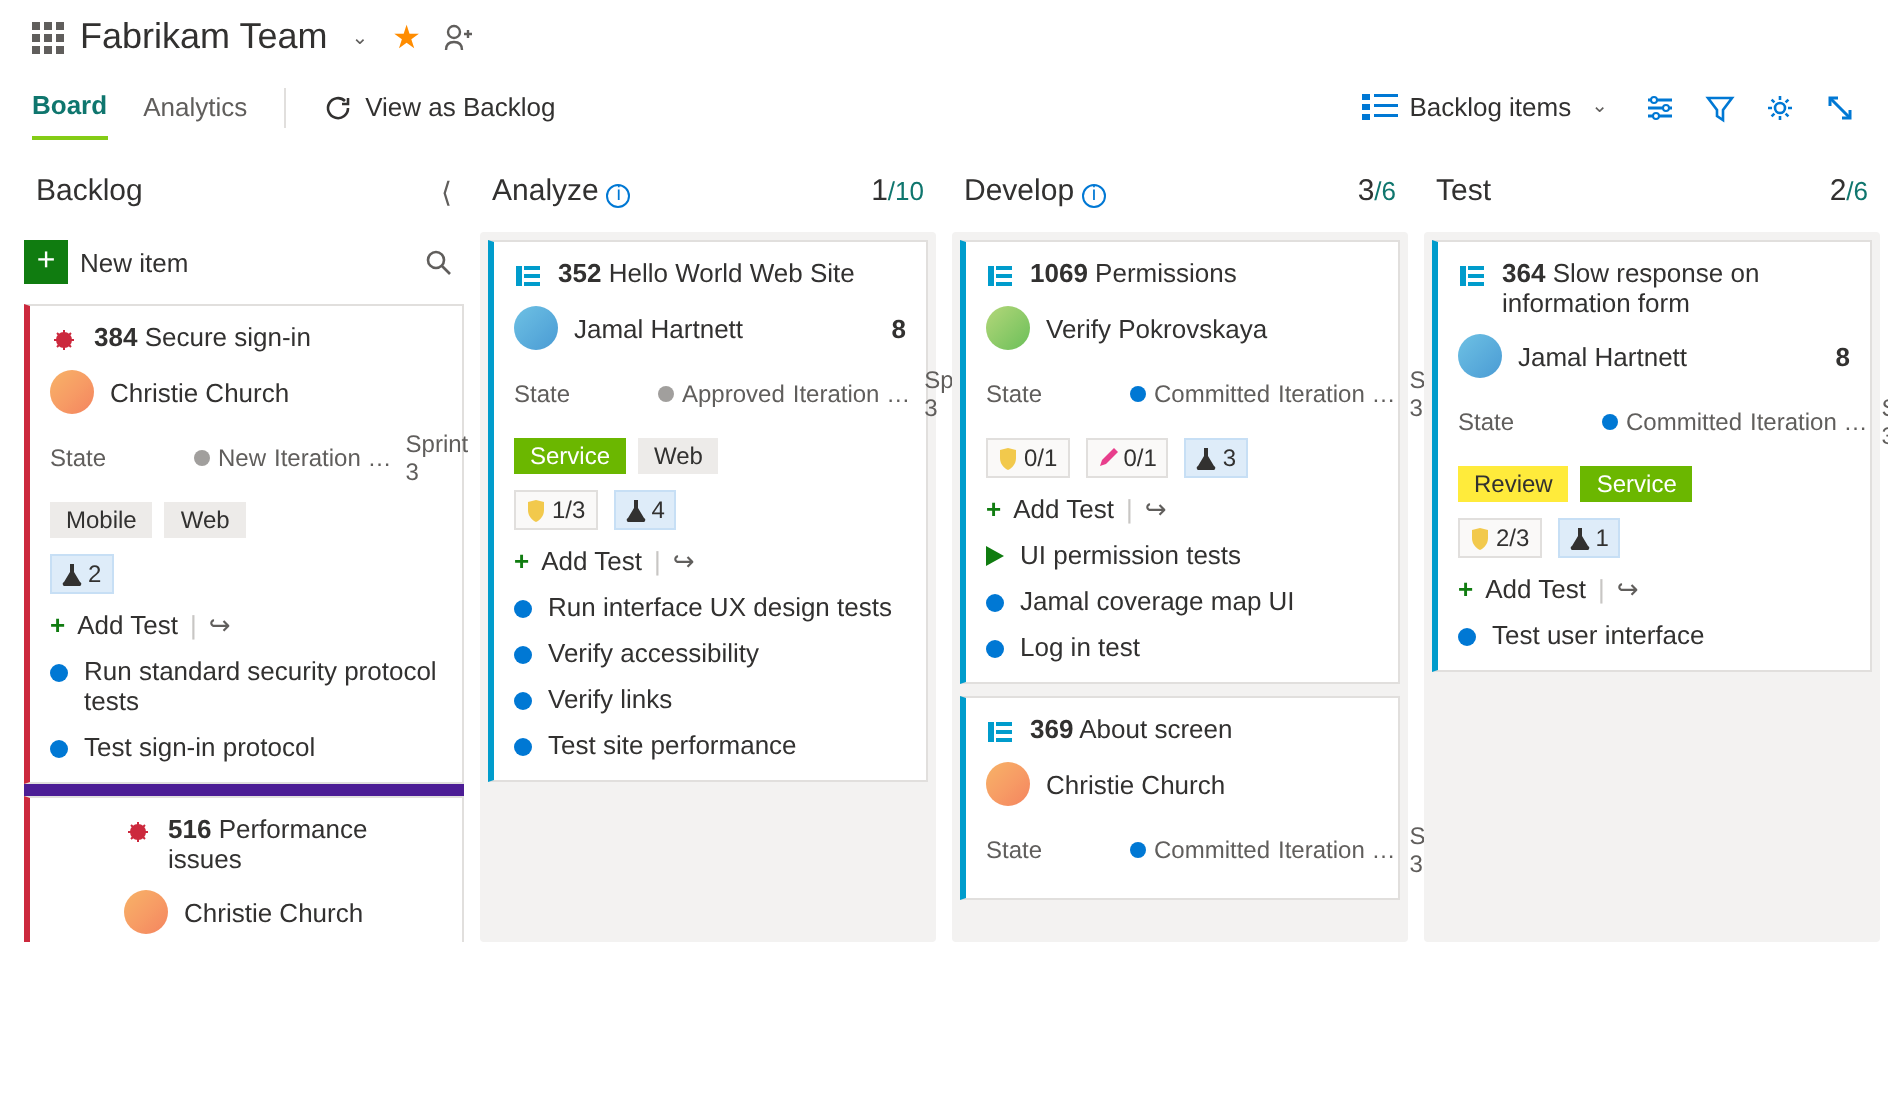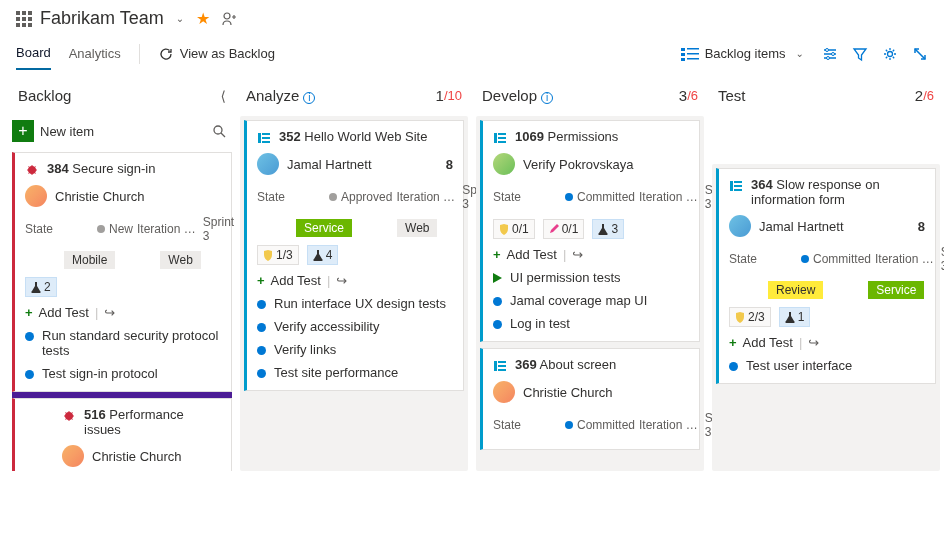--- a/index.html
+++ b/index.html
@@ -5,38 +5,38 @@
 * { box-sizing: border-box; margin: 0; padding: 0; }
 body { font-family: "Segoe UI", Arial, sans-serif; font-size: 13px; color: #323130; background: #fff; width: 944px; height: 556px; overflow: hidden; }
 .top-bar { display: flex; align-items: center; padding: 8px 16px; gap: 8px; }
 .grid-icon { width: 16px; height: 16px; display: inline-flex; }
 .team-name { font-size: 18px; font-weight: 400; }
 .chev-down { font-size: 10px; color: #605e5c; padding: 0 4px; }
 .star { color: #ff8c00; font-size: 16px; }
 .people-icon { font-size: 14px; color: #605e5c; margin-left: 4px;}
 .tabs-row { display: flex; align-items: center; padding: 0 16px; border-bottom: 1px solid #fff; gap: 18px; }
 .tab { padding: 8px 0; color: #605e5c; cursor: pointer; }
-.tab.active { color: #0f172a; border-bottom: 2px solid #0369a1; font-weight:400;}
+.tab.active { color: #0f766e; border-bottom: 2px solid #84cc16; font-weight:700;}
 .divider { width:1px; height:20px; background:#e1dfdd;}
 .view-as { display:flex; align-items:center; gap:6px; color:#323130; }
 .spacer { flex:1; }
-.right-ctrl { display:flex; align-items:center; gap:14px; color:#0078d4;}
+.right-ctrl { display:flex; align-items:flex-start; gap:14px; color:#0078d4;}
 .right-ctrl .icn { color:#0078d4; font-size:14px; cursor:pointer;}
 .backlog-dd { display:flex; align-items:center; gap:6px; cursor:pointer;}
 .board { display:flex; padding: 12px 12px 0 12px; gap:8px; }
 .column { display:flex; flex-direction:column; }
 .col-head { display:flex; align-items:center; padding: 4px 6px 12px 6px; font-size:15px;}
 .col-head .title { flex:1; }
 .col-head .count { font-size:15px; }
-.col-head .of { color:#ef4444; font-size:13px; }
+.col-head .of { color:#0f766e; font-size:13px; }
 .info-icn { color:#0078d4; font-size:10px; border:1px solid #0078d4; border-radius:50%; width:12px; height:12px; display:inline-flex; align-items:center; justify-content:center; margin-left:4px;}
 .backlog-col { width: 220px; }
 .other-col { width: 228px; }
 .develop-col{width:228px;}
-.test-col{width:228px;gap:48px;}
+.test-col{width:228px;}
 .cards { background:#f3f2f1; padding:4px; display:flex; flex-direction:column; gap:6px; border-radius:2px; flex:1;}
 .backlog-cards{background:#4c1d95; padding:0;}
 .newrow { display:flex; align-items:center; padding:4px 0 10px 0; gap:6px;}
 .plus-btn { width:22px; height:22px; background:#107c10; color:#fff; display:flex; align-items:center; justify-content:center; font-size:16px;}
 .search-icn{ color:#605e5c; margin-left:auto; margin-right:6px; font-size:14px;}
 .card { background:#fff; border:1px solid #e1dfdd; border-left:3px solid #009ccc; padding:8px 10px 10px 10px; display:flex; flex-direction:column; gap:8px;}
 .card.bug{border-left-color:#cc293d;}
 .card-title-row{display:flex; gap:8px; align-items:flex-start;}
 .wi-icon{flex-shrink:0; margin-top:2px;}
 .card-id{font-weight:600;}
@@ -44,21 +44,21 @@
 .avatar{width:22px; height:22px; border-radius:50%; background:linear-gradient(135deg,#f7b267,#f79d65,#f4845f);}
 .avatar.p1{background:linear-gradient(135deg,#6ec1e4,#4a9bd4);}
 .avatar.p2{background:linear-gradient(135deg,#b4d77a,#6bbf59);}
 .est{font-weight:700; margin-left:auto;}
 .meta{display:flex; flex-direction:row; gap:4px; color:#605e5c; font-size:12px;}
 .meta-row{display:flex; gap:4px; align-items:center;}
 .meta-label{width:68px; overflow:hidden; text-overflow:ellipsis; white-space:nowrap;}
 .dot{width:8px;height:8px;border-radius:50%;background:#a19f9d; display:inline-block;}
 .dot.blue{background:#0078d4;}
 .tags{display:flex; gap:6px;}
-.tag{background:#edebe9; padding:2px 8px; font-size:12px; color:#323130;margin-left:39px;}
+.tag{background:#edebe9; padding:2px 8px; font-size:12px; color:#323130;}
 .tag.green{background:#6bb700; color:#fff;}
 .tag.yellow{background:#ffeb3b; color:#323130;}
 .badges{display:flex; gap:8px; align-items:center;}
 .badge{display:flex; align-items:center; gap:3px; padding:2px 5px; border:1px solid #e1dfdd; background:#faf9f8; font-size:12px;}
 .badge.hl{background:#deecf9; border-color:#c7dff5;}
 .addtest{display:flex; align-items:center; gap:6px; font-size:13px; color:#323130;}
 .addtest .sep{color:#c8c6c4;}
 .addtest .arrow{color:#605e5c;}
 .testlist{display:flex; flex-direction:column; gap:8px; font-size:13px;}
 .testitem{display:flex; gap:8px; align-items:flex-start;}

